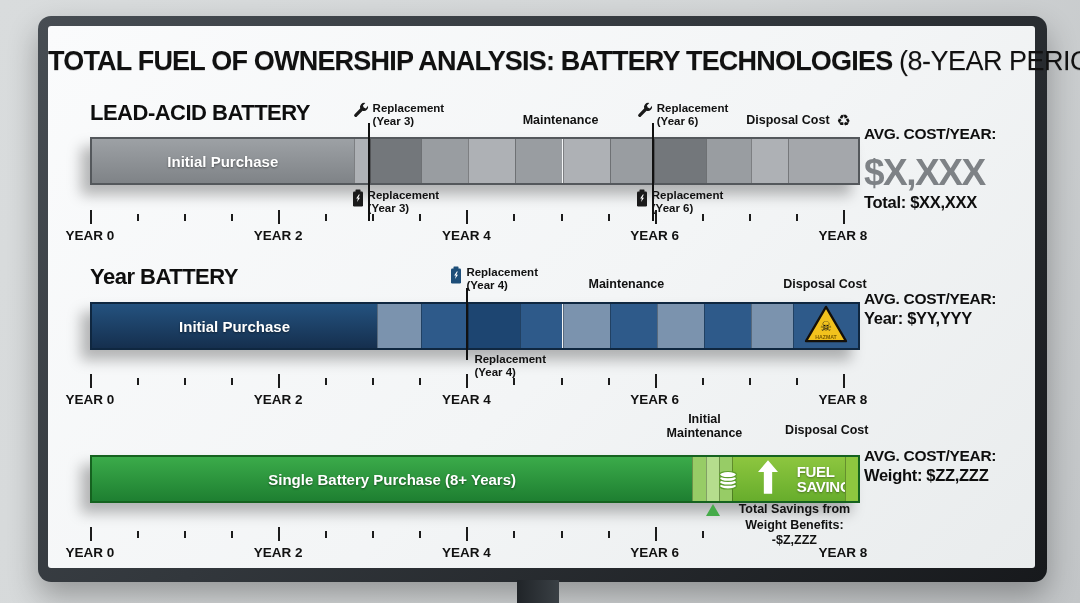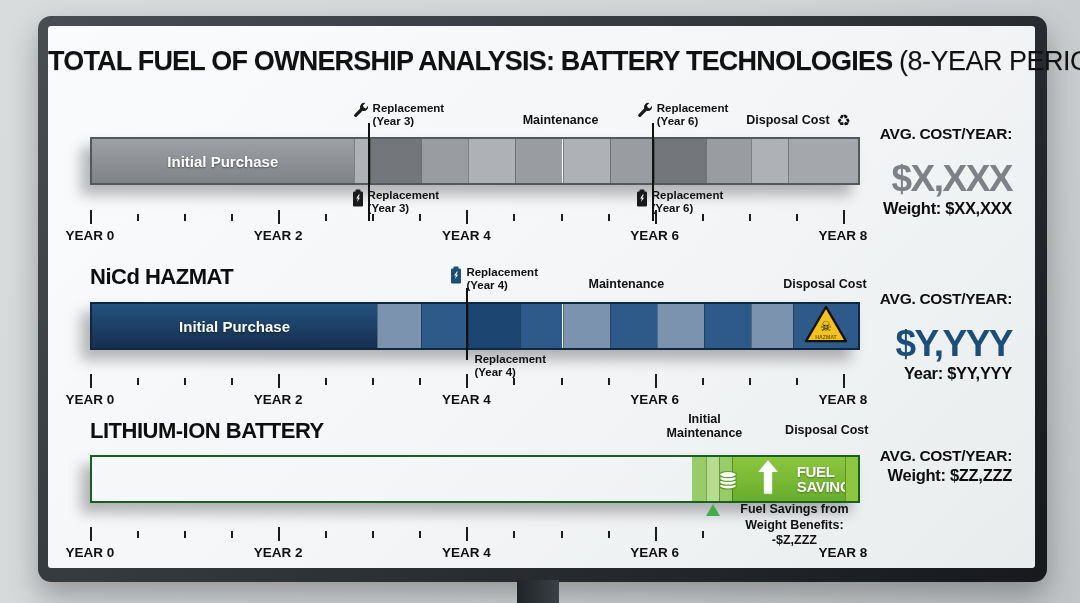--- a/index.html
+++ b/index.html
@@ -47,39 +47,40 @@
   .seg-fuel{display:flex;align-items:center;justify-content:center;gap:19px;}
   .fuel-text{color:#fff;font-size:15px;font-weight:800;line-height:1.02;white-space:pre-line;text-shadow:0 1px 2px rgba(0,0,0,.35);letter-spacing:-0.3px;}
   .vline{position:absolute;width:2px;background:#111;}
   .mlabel{position:absolute;display:flex;gap:4px;align-items:flex-start;}
   .mlabel .txt{font-size:11.5px;font-weight:700;line-height:1.15;white-space:pre-line;color:#111;}
   .mlabel.center{transform:translateX(-50%);}
   .mlabel.center .txt{text-align:center;font-size:12.5px;}
   .recycle{font-size:16px;line-height:1;margin-left:3px;color:#111;}
   .tick{position:absolute;width:2px;background:#1c1c1c;}
   .axis-label{position:absolute;transform:translateX(-50%);font-size:13.5px;font-weight:700;color:#111;white-space:nowrap;}
-  .cost{position:absolute;left:864px;width:148px;text-align:right;line-height:1.0;}
+  .cost{position:absolute;left:864px;width:148px;text-align:left;line-height:1.0;}
   .cost .hdr{font-size:15.5px;font-weight:800;color:#0e0e0e;letter-spacing:-0.3px;white-space:nowrap;}
-  .cost .val{font-size:37px;font-weight:800;letter-spacing:-1.5px;margin-top:18px;}
+  .cost .val{font-size:37px;font-weight:800;letter-spacing:-1.5px;margin-top:12px;}
   .cost .tot{font-size:16.5px;font-weight:800;color:#0e0e0e;letter-spacing:-0.3px;margin-top:3px;white-space:nowrap;}
   .note-tri{position:absolute;width:0;height:0;border-left:7px solid transparent;border-right:7px solid transparent;border-bottom:12px solid #45ab49;}
   .note-txt{position:absolute;font-size:12.5px;font-weight:700;line-height:1.25;white-space:pre-line;text-align:center;color:#111;}
 </style>
 </head>
 <body>
 
 <div class="stage">
   <div class="monitor"></div>
   <div class="screen"></div>
   <div class="stand"></div>
 
   <div class="main-title"><span>TOTAL FUEL OF OWNERSHIP ANALYSIS: BATTERY TECHNOLOGIES </span><span class="suffix">(8-YEAR PERIOD)</span></div>
 
   <div id="chart-root" style="position:absolute;inset:0;">
       <div style="position: absolute; inset: 0px;">
+        <div class="row-title" style="left: 90px; top: 100px;">LEAD-ACID BATTERY</div>
         <div class="bar" style="left: 90px; top: 137px; width: 769.974px; border-color: rgb(84, 88, 92);">
           <div class="seg" style="left: 0px; width: 261.598px; background: linear-gradient(rgb(157, 161, 165), rgb(127, 131, 135));">
             <span class="seg-label">Initial Purchase</span>
           </div>
           <div class="seg seg-checker" style="left: 261.598px; width: 15.997px; background: rgb(174, 177, 181);"></div>
           <div class="seg" style="left: 277.595px; width: 51.755px; background: rgb(115, 119, 123);"></div>
           <div class="seg seg-hatch" style="left: 329.35px; width: 47.05px; background: rgb(153, 157, 161);"></div>
           <div class="seg" style="left: 376.4px; width: 47.05px; background: rgb(174, 177, 181);"></div>
           <div class="seg seg-hatch" style="left: 423.45px; width: 47.05px; background: rgb(153, 157, 161);"></div>
           <div class="seg" style="left: 470.5px; width: 47.05px; background: rgb(174, 177, 181);"></div>
@@ -148,25 +149,25 @@
         <div class="tick" style="left: 795.75px; top: 214px; height: 7px;"></div>
         <div class="tick" style="left: 842.8px; top: 210px; height: 14px;"></div>
         <div class="axis-label" style="left: 90px; top: 228px;">YEAR 0</div>
         <div class="axis-label" style="left: 278.2px; top: 228px;">YEAR 2</div>
         <div class="axis-label" style="left: 466.4px; top: 228px;">YEAR 4</div>
         <div class="axis-label" style="left: 654.6px; top: 228px;">YEAR 6</div>
         <div class="axis-label" style="left: 842.8px; top: 228px;">YEAR 8</div>
         <div class="cost" style="top: 126px;">
           <div class="hdr">AVG. COST/YEAR:</div>
           <div class="val" style="color: rgb(126, 130, 134);">$X,XXX</div>
-          <div class="tot">Weight: $XX,XXX</div>
+          <div class="tot">Total: $XX,XXX</div>
         </div>
       </div>
       <div style="position: absolute; inset: 0px;">
-        <div class="row-title" style="left: 90px; top: 264px;">NiCd HAZMAT</div>
+        <div class="row-title" style="left: 90px; top: 264px;">Year BATTERY</div>
         <div class="bar" style="left: 90px; top: 302px; width: 769.974px; border-color: rgb(15, 39, 64);">
           <div class="seg" style="left: 0px; width: 285.123px; background: linear-gradient(rgb(36, 82, 127), rgb(21, 47, 78));">
             <span class="seg-label">Initial Purchase</span>
           </div>
           <div class="seg" style="left: 285.123px; width: 44.227px; background: rgb(123, 147, 174);"></div>
           <div class="seg seg-hatch" style="left: 329.35px; width: 47.05px; background: rgb(46, 90, 138);"></div>
           <div class="seg" style="left: 376.4px; width: 51.755px; background: rgb(29, 69, 113);"></div>
           <div class="seg seg-hatch" style="left: 428.155px; width: 42.345px; background: rgb(46, 90, 138);"></div>
           <div class="seg" style="left: 470.5px; width: 47.05px; background: rgb(123, 147, 174);"></div>
           <div class="seg seg-hatch" style="left: 517.55px; width: 47.05px; background: rgb(46, 90, 138);"></div>
@@ -218,27 +219,28 @@
         <div class="tick" style="left: 748.7px; top: 378px; height: 7px;"></div>
         <div class="tick" style="left: 795.75px; top: 378px; height: 7px;"></div>
         <div class="tick" style="left: 842.8px; top: 374px; height: 14px;"></div>
         <div class="axis-label" style="left: 90px; top: 392px;">YEAR 0</div>
         <div class="axis-label" style="left: 278.2px; top: 392px;">YEAR 2</div>
         <div class="axis-label" style="left: 466.4px; top: 392px;">YEAR 4</div>
         <div class="axis-label" style="left: 654.6px; top: 392px;">YEAR 6</div>
         <div class="axis-label" style="left: 842.8px; top: 392px;">YEAR 8</div>
         <div class="cost" style="top: 291px;">
           <div class="hdr">AVG. COST/YEAR:</div>
-          <div class="val" style="color: rgb(29, 78, 121);">$Y,YYY</div>
           <div class="tot">Year: $YY,YYY</div>
         </div>
       </div>
       <div style="position: absolute; inset: 0px;">
-        <div class="row-title" style="left: 90px; top: 418px;">LITHIUM-ION BATTERY</div>
         <div class="bar" style="left: 90px; top: 455px; width: 769.974px; border-color: rgb(21, 98, 31);">
+          <div class="seg" style="left: 0px; width: 600.358px; background: linear-gradient(rgb(59, 171, 74), rgb(30, 127, 49));">
+            <span class="seg-label">Single Battery Purchase (8+ Years)</span>
+          </div>
           <div class="seg seg-hatch" style="left: 600.358px; width: 13.174px; background: rgb(151, 204, 102);"></div>
           <div class="seg" style="left: 613.532px; width: 13.174px; background: rgb(181, 221, 141);"></div>
           <div class="seg seg-hatch" style="left: 626.706px; width: 13.174px; background: rgb(151, 204, 102);"></div>
           <div class="seg seg-fuel" style="left: 639.88px; width: 112.92px; background: linear-gradient(rgb(141, 198, 63), rgb(103, 173, 44));">
             <span><svg width="22" height="27" viewBox="0 0 26 30">
                 <g fill="#fff" stroke="#5c9e2a" stroke-width="1.4">
                   <ellipse cx="13" cy="25" rx="10" ry="3.6"></ellipse>
                   <ellipse cx="13" cy="20.5" rx="10" ry="3.6"></ellipse>
                   <ellipse cx="13" cy="16" rx="10" ry="3.6"></ellipse>
                   <ellipse cx="13" cy="11.5" rx="10" ry="3.6"></ellipse>
@@ -253,21 +255,21 @@
           <div class="seg seg-dots" style="left: 752.8px; width: 13.174px; background: rgb(141, 198, 63);"></div>
         </div>
         <div class="mlabel center" style="left: 704.473px; top: 412px;">
           <div class="txt">Initial
 Maintenance</div>
         </div>
         <div class="mlabel center" style="left: 826.803px; top: 423px;">
           <div class="txt">Disposal Cost</div>
         </div>
         <div class="note-tri" style="left: 705.942px; top: 504px;"></div>
-        <div class="note-txt" style="left: 726.942px; top: 502px; width: 135px;">Fuel Savings from
+        <div class="note-txt" style="left: 726.942px; top: 502px; width: 135px;">Total Savings from
 Weight Benefits: -$Z,ZZZ</div>
         <div class="tick" style="left: 90px; top: 527px; height: 14px;"></div>
         <div class="tick" style="left: 137.05px; top: 531px; height: 7px;"></div>
         <div class="tick" style="left: 184.1px; top: 531px; height: 7px;"></div>
         <div class="tick" style="left: 231.15px; top: 531px; height: 7px;"></div>
         <div class="tick" style="left: 278.2px; top: 527px; height: 14px;"></div>
         <div class="tick" style="left: 325.25px; top: 531px; height: 7px;"></div>
         <div class="tick" style="left: 372.3px; top: 531px; height: 7px;"></div>
         <div class="tick" style="left: 419.35px; top: 531px; height: 7px;"></div>
         <div class="tick" style="left: 466.4px; top: 527px; height: 14px;"></div>

